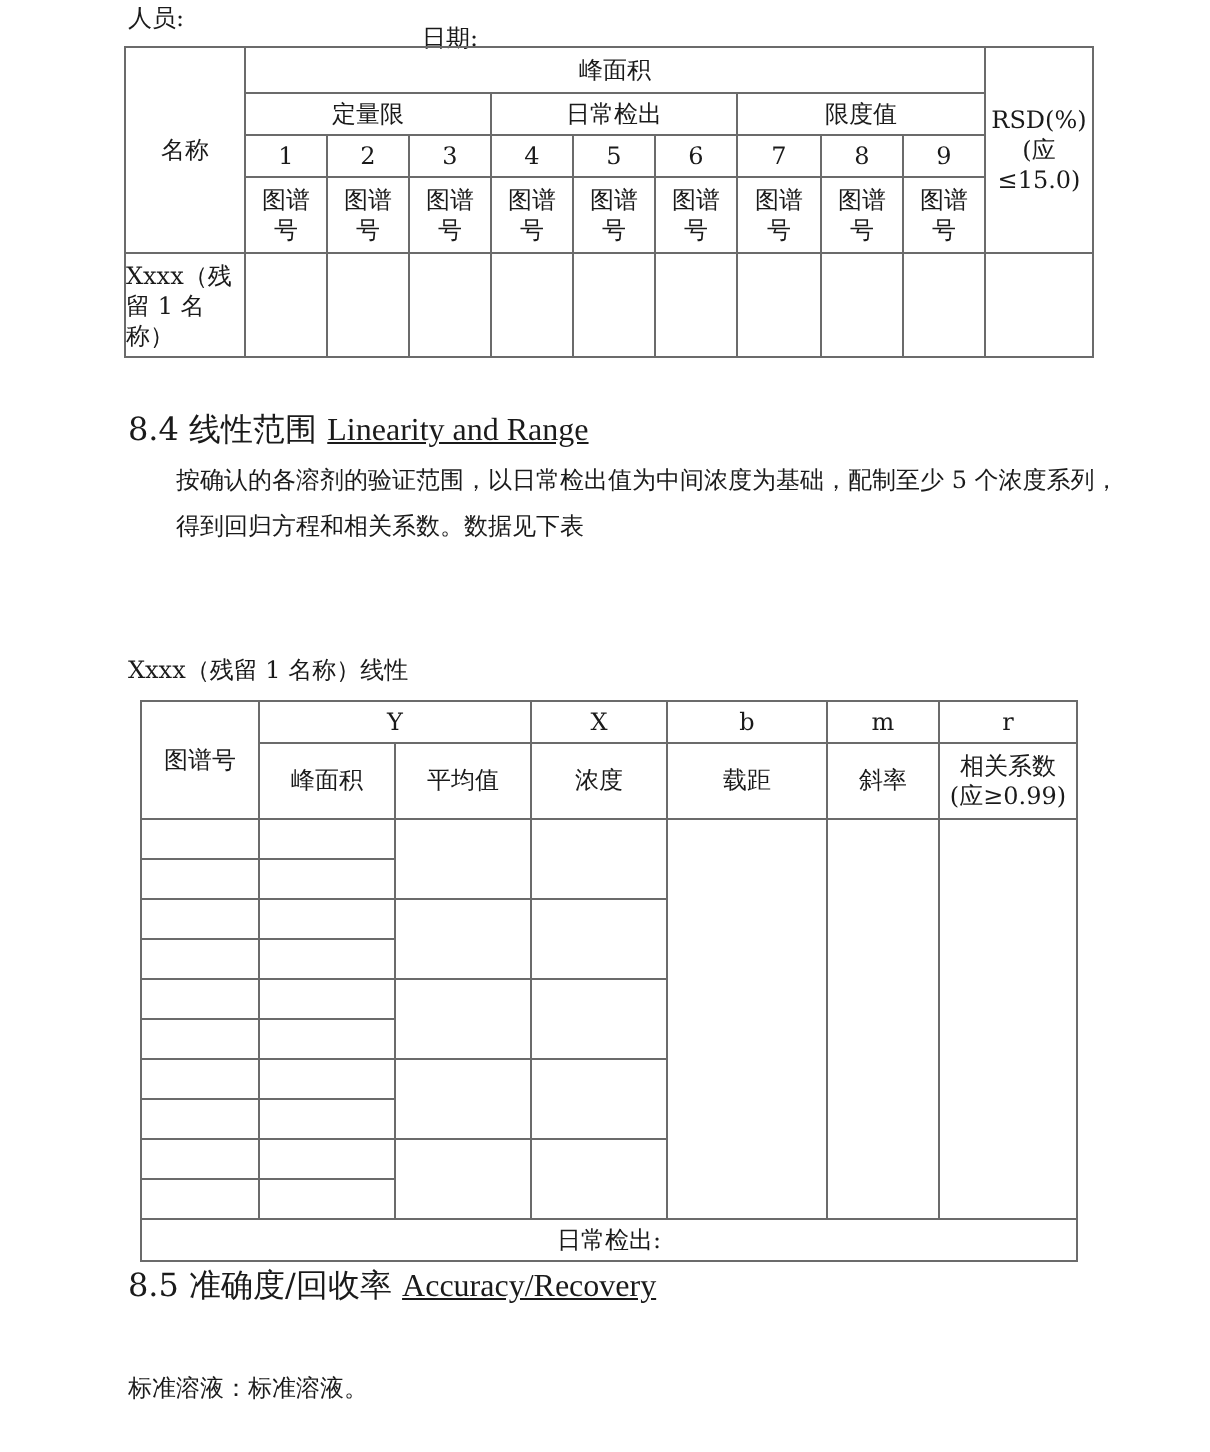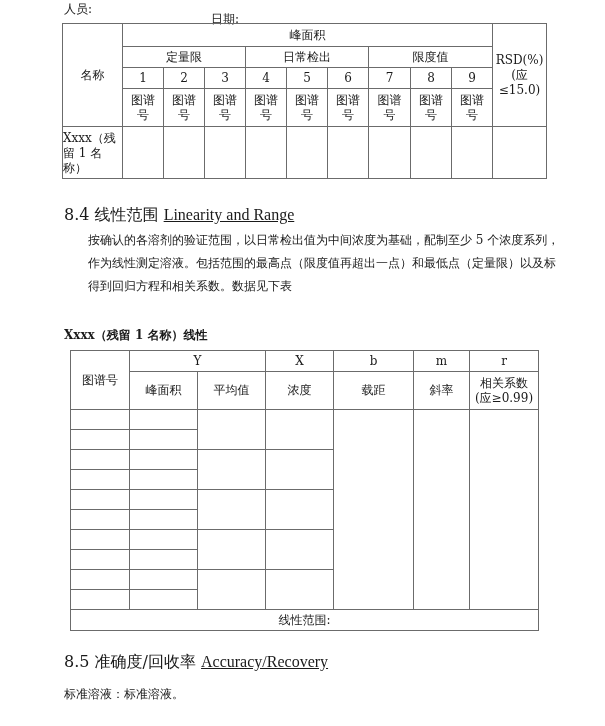--- a/index.html
+++ b/index.html
@@ -121,24 +121,23 @@
 </tbody>
   </table>
 
 <div class="abs heading" style="left:64px; top:205px;">
   <span>8.4</span>
   <span>线性范围</span>
   <span class="latin">Linearity and Range</span>
 </div>
 <div class="abs para" style="left:64px; top:229px;">
   <div>按确认的各溶剂的验证范围，以日常检出值为中间浓度为基础，配制至少 5 个浓度系列，</div>
-  <div>作为线性测定溶液。包括范围的最高点（限度值再超出一点）和最低点（定量限）以及标</div>
   <div>得到回归方程和相关系数。数据见下表</div>
 </div>
-<div class="abs small" style="left:64px; top:327px;font-weight:bold;">Xxxx（残留 1 名称）线性</div>
+<div class="abs small" style="left:64px; top:327px;">Xxxx（残留 1 名称）线性</div>
 
 <table class="t2">
   <colgroup>
     <col style="width:59px">
       <col style="width:68px">
       <col style="width:68px">
       <col style="width:68px">
     <col style="width:80px">
       <col style="width:56px">
       <col style="width:69px">
@@ -211,23 +210,23 @@
     <td></td>
     <td></td>
     <td rowspan="2"></td>
     <td rowspan="2"></td>
   </tr>
   <tr style="height:20px">
     <td></td>
     <td></td>
   </tr>
   <tr style="height:21px">
-    <td colspan="7">线性范围:</td>
+    <td colspan="7">日常检出:</td>
   </tr>
 </tbody>
   </table>
 
-<div class="abs heading" style="left:64px; top:652px;">
+<div class="abs heading" style="left:64px; top:633px;">
   <span>8.5</span>
   <span>准确度/回收率</span>
   <span class="latin">Accuracy/Recovery</span>
 </div>
 <div class="abs small" style="left:64px; top:686px;font-family:Liberation Mono, monospace;">标准溶液：标准溶液。</div>
 
 </body></html>

